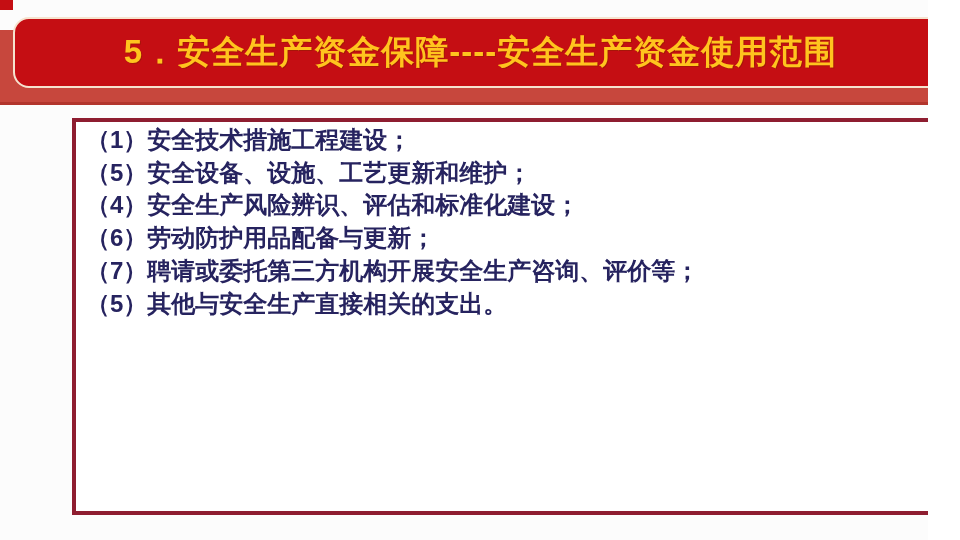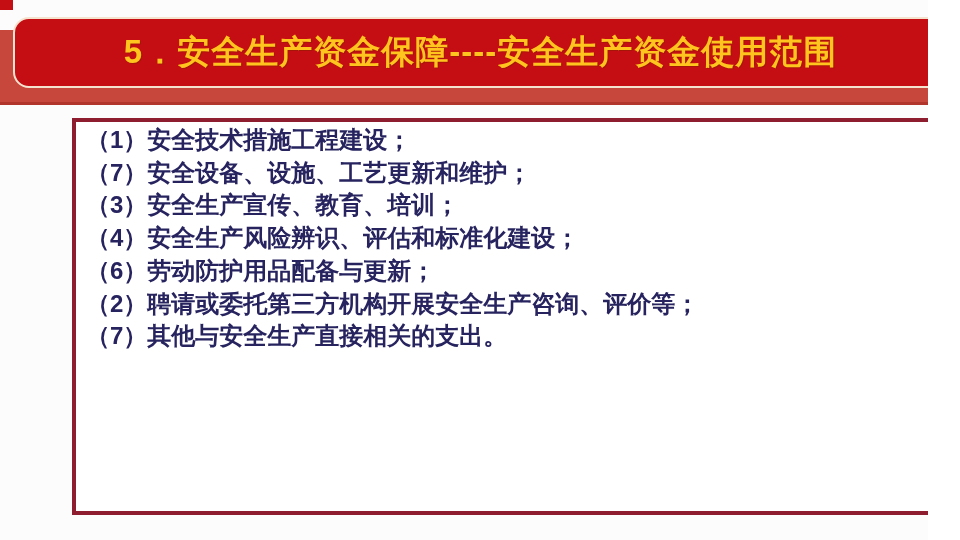--- a/index.html
+++ b/index.html
@@ -76,20 +76,19 @@
 
 <div class="slide" style="--page-bg: #fcfcfc; --banner-fill: #c50e13; --banner-bar-fill: #c7473d; --banner-border: #f6e3cf; --title-color: #ffc41e; --box-border: #8e1d30; --text-color: #26235f;">
   <div class="banner-bar"></div>
   <div class="corner-square"></div>
   <div class="banner-rect">
     <div class="banner-title">5．安全生产资金保障----安全生产资金使用范围</div>
   </div>
   <div class="content-box">
 
   <div class="list-item">（1）安全技术措施工程建设；</div>
-      <div class="list-item">（7）安全设备、设施、工艺更新和维护；</div>
-      <div class="list-item">（3）安全生产宣传、教育、培训；</div>
+      <div class="list-item">（5）安全设备、设施、工艺更新和维护；</div>
       <div class="list-item">（4）安全生产风险辨识、评估和标准化建设；</div>
       <div class="list-item">（6）劳动防护用品配备与更新；</div>
-      <div class="list-item">（2）聘请或委托第三方机构开展安全生产咨询、评价等；</div>
-      <div class="list-item">（7）其他与安全生产直接相关的支出。</div>
+      <div class="list-item">（7）聘请或委托第三方机构开展安全生产咨询、评价等；</div>
+      <div class="list-item">（5）其他与安全生产直接相关的支出。</div>
     </div>
 </div>
 
 </body></html>

